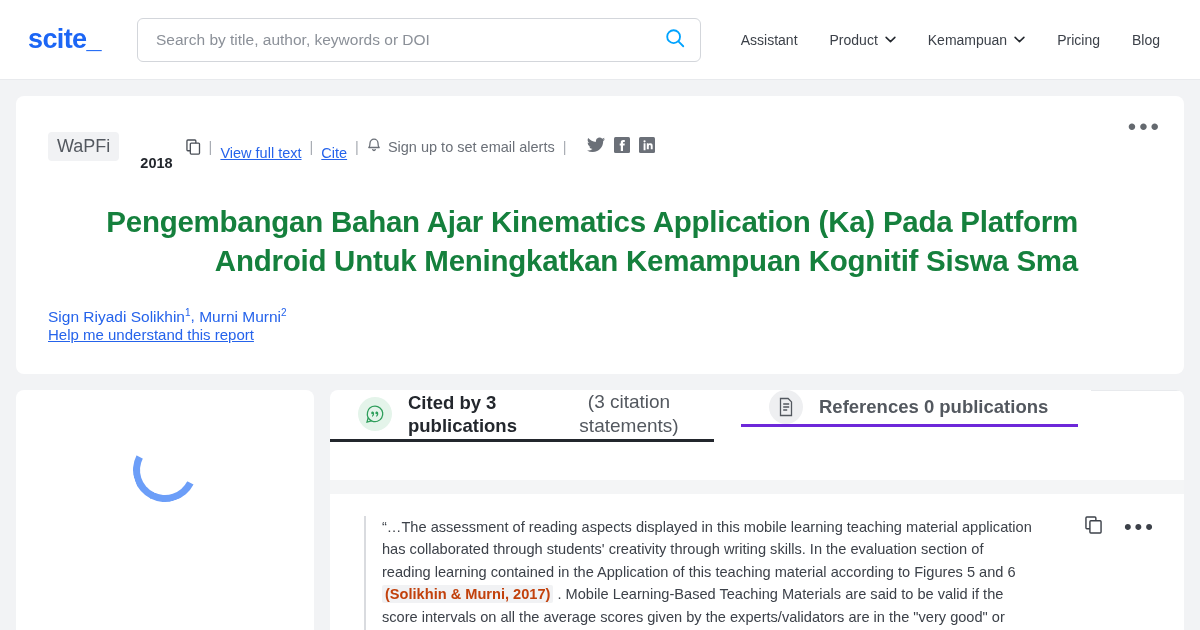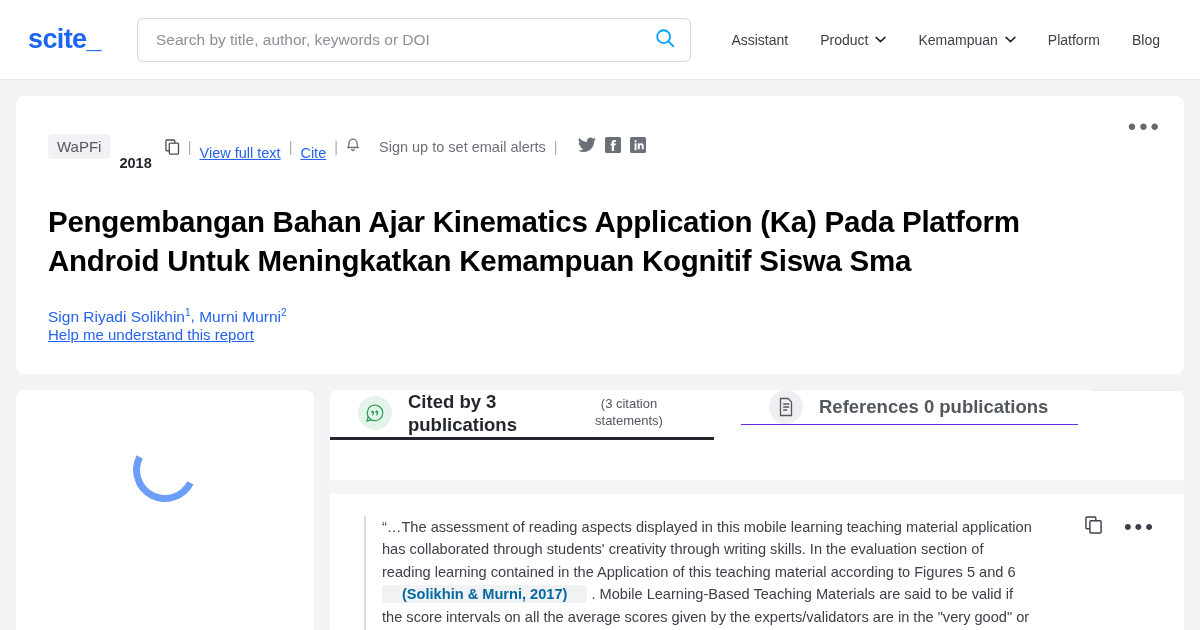--- a/index.html
+++ b/index.html
@@ -82,52 +82,53 @@
     display: flex;
     align-items: center;
     font-size: 14.5px;
     color: #4a4f57;
     gap: 0;
     flex-wrap: nowrap;
   }
   .journal-chip {
     background: #f1f2f4;
     color: #53585f;
-    font-size: 15px;
+    font-size: 18px;
     padding: 4px 9px;
     border-radius: 4px;
-    margin-right: 9px;
+    margin-right: 21px;
   }
   .year { font-weight: 700; color: #23272d; margin-right: 6px; margin-top: 33px; }
   .doi { color: #4a4f57; }
   .copy-doi { margin-left: 7px; display: inline-flex; align-items: center; cursor: pointer;}
   .sep { color: #a7abb2; margin: 0 8px; }
   .link { color: #2563eb; text-decoration: underline; cursor: pointer; margin-top: 13px; }
-  .alerts { color: #6b7078; display: inline-flex; align-items: center; gap: 19px; cursor: pointer;}
+  .alerts { color: #6b7078; display: inline-flex; align-items: center; gap: 7px; cursor: pointer;}
   .socials { display: flex; align-items: center; gap: 9px; margin-left: 12px; }
   .socials svg { cursor: pointer; }
 
   .dots-menu {
     position: absolute;
     top: 24px; right: 22px;
     letter-spacing: 3px;
     font-size: 24px;
     color: #64696f;
     cursor: pointer;
     line-height: 14px;
   }
 
   .title {
     font-size: 29.5px;
     line-height: 1.33;
     font-weight: 700;
-    color: #000000;
+    color: #15803d;
     margin-top: 31px;
     letter-spacing: -0.25px;
     max-width: 1030px;
+    text-align: right;
   }
 
   .authors {
     margin-top: 26px;
     font-size: 15.5px;
     color: #2563eb;
     cursor: pointer;
   }
   .authors sup { font-size: 10px; }
   .author-sep { color: #2563eb; }
@@ -178,39 +179,39 @@
   .tabs { display: flex; align-items: flex-start; height: 90px; gap: 13px; }
   .tab {
     display: flex;
     align-items: center;
     gap: 16px;
     padding: 0 30px 0 28px;
     cursor: pointer;
     position: relative;
   }
   .tab.active { border-bottom: 3px solid #23272d; }
-  .tab:not(.active) { border-bottom: 1px solid #6d28d9; }
+  .tab:not(.active) { border-bottom: 3px solid #6d28d9; }
   .tab-divider { width: 1px; background: #e3e5e8; margin: 22px 0; }
   .tab-icon {
     width: 34px; height: 34px;
     border-radius: 50%;
     display: flex; align-items: center; justify-content: center;
     flex: none;
   }
   .tab-icon.green { background: #e4f4ea; }
   .tab-icon.grey { background: #eeeff1; }
   .tab-label {
     font-size: 18.5px;
     font-weight: 700;
     color: #23272d;
     line-height: 1.28;
     max-width: 150px;
   }
   .tab-sub {
-    font-size: 13px;
+    font-size: 19px;
     color: #53585f;
     line-height: 1.3;
     max-width: 110px;
     text-align: center;
   }
   .tab.refs .tab-label { color: #53585f; max-width: none; white-space: nowrap; }
 
   .tab-filler { flex: 1; border-bottom: 1px solid #e8eaed; }
 
   .statement-area { background: #f4f5f6; padding: 14px 0 0 0; }
@@ -224,22 +225,22 @@
   .quote-bar { width: 2px; background: #d9dbdf; flex: none; margin-right: 16px; }
   .quote-text {
     font-size: 14.6px;
     line-height: 1.55;
     color: #3c4149;
     max-width: 650px;
   }
   .cite-hl {
     background: #f1f2f4;
     font-weight: 700;
-    color: #0369a1;
-    padding: 1px 20px;
+    color: #c2410c;
+    padding: 1px 3px;
     border-radius: 2px;
   }
   .card-actions {
     position: absolute;
     top: 22px; right: 28px;
     display: flex; align-items: center; gap: 22px;
   }
   .card-actions .dots {
     letter-spacing: 3px; font-size: 22px; color: #3c4149; line-height: 12px; cursor: pointer;
   }
@@ -274,21 +275,21 @@
     </div>
     <div class="nav-item">
       <span>Kemampuan</span>
       <span>
         <svg class="caret" viewBox="0 0 12 8" fill="none" stroke="#23272d" stroke-width="1.8" stroke-linecap="round" stroke-linejoin="round">
             <polyline points="1,1.6 6,6.4 11,1.6"></polyline>
           </svg>
       </span>
     </div>
     <div class="nav-item">
-      <span>Platform</span>
+      <span>Pricing</span>
     </div>
     <div class="nav-item">
       <span>Blog</span>
     </div>
   </div>
 </div>
 
 <div class="page">
 
   <div class="paper-card">

